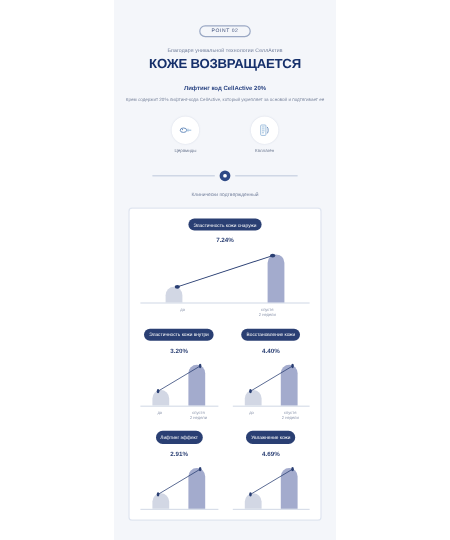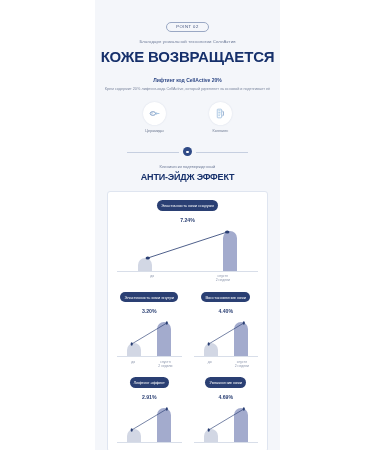--- a/index.html
+++ b/index.html
@@ -48,21 +48,21 @@
     line-height: 1;
   }
   .kicker {
     margin-top: 7px;
     font-size: 4.3px;
     color: #6f7c99;
     letter-spacing: 0.1px;
   }
   .headline {
     margin-top: 4px;
-    font-size: 15px;
+    font-size: 11px;
     font-weight: bold;
     color: #16306b;
     letter-spacing: -0.2px;
     line-height: 1.22;
   }
   .sub-title {
     margin-top: 10px;
     font-size: 5px;
     font-weight: bold;
     color: #2c4684;
@@ -279,21 +279,20 @@
 
     <div class="divider-wrap">
       <span class="dv-line"></span>
       <span class="dv-dot">
           <i></i>
         </span>
       <span class="dv-line"></span>
     </div>
 
     <div class="sect-kicker">Клинически подтвержденный</div>
-    <div class="sect-title">АНТИ-ЭЙДЖ ЭФФЕКТ</div>
 
     <div class="card">
 
       <div class="chart-row">
         <div class="chart-block">
           <div class="chip">Эластичность кожи снаружи</div>
           <div class="pct">7.24%</div>
           <div class="plot tall">
             <div class="bar before"></div>
             <div class="bar after"></div>

